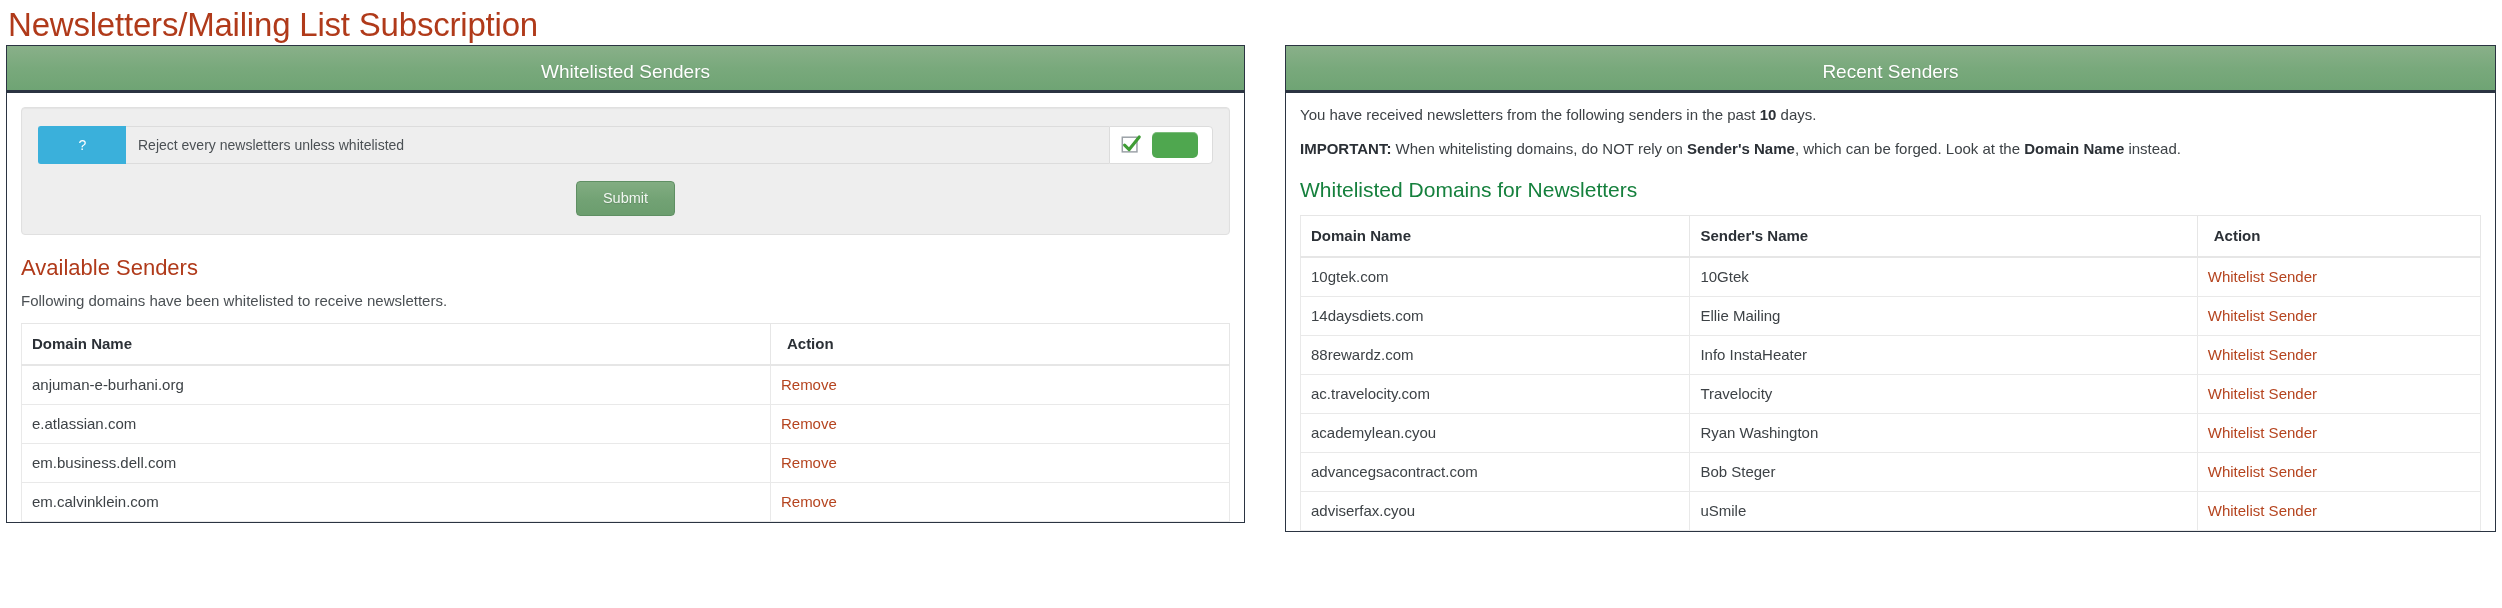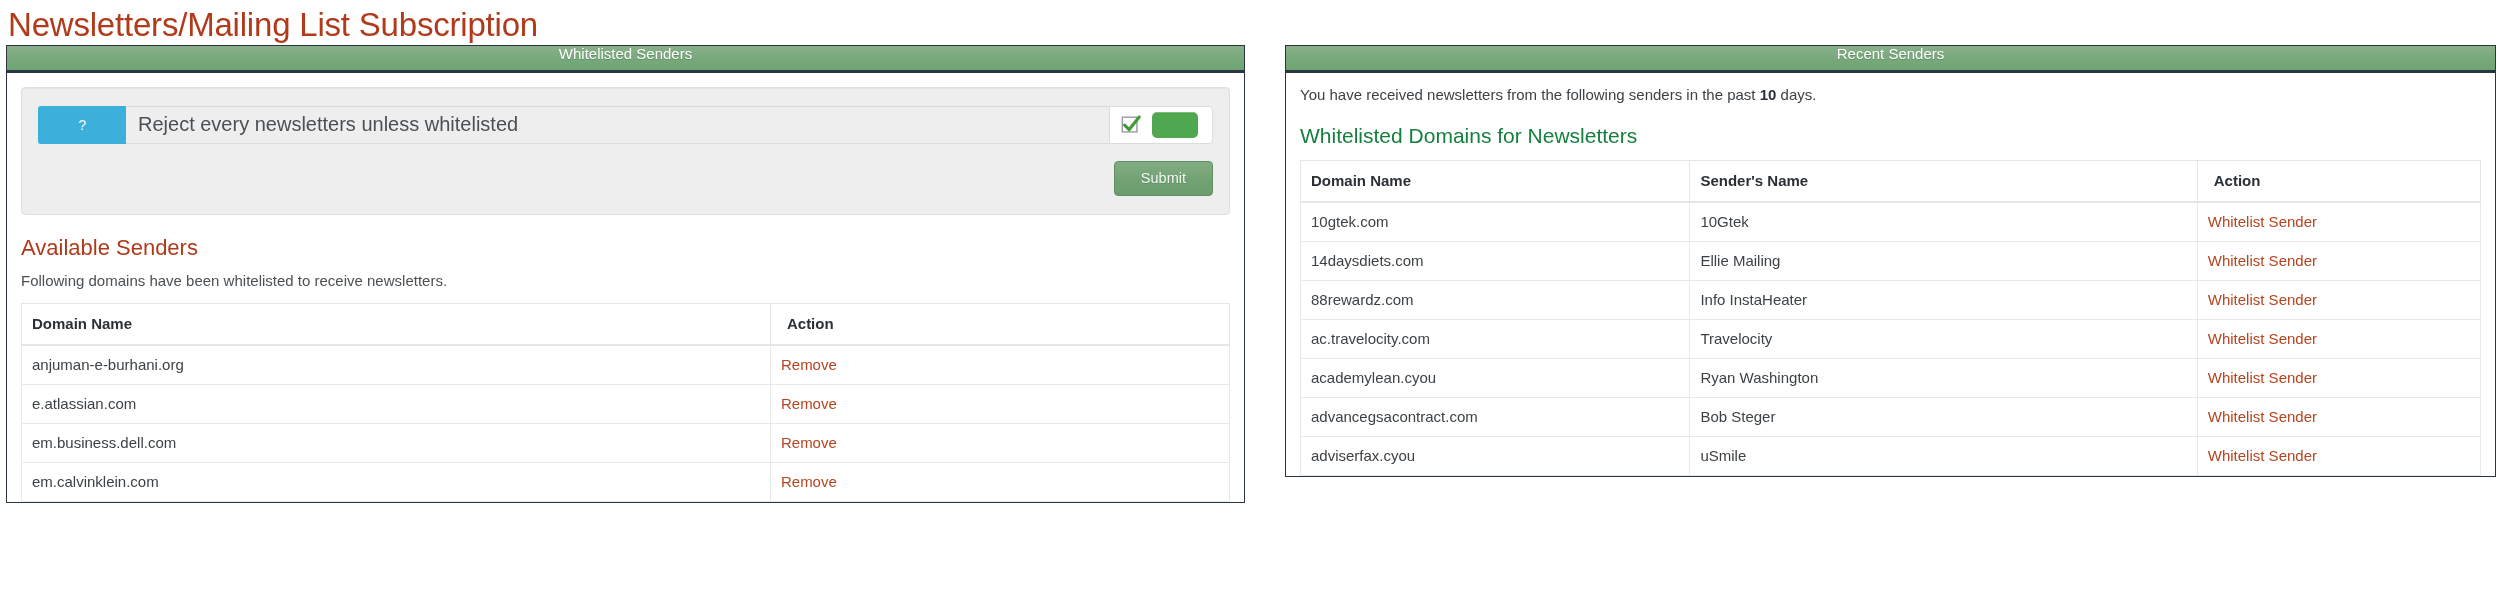--- a/index.html
+++ b/index.html
@@ -43,23 +43,23 @@
   .panel {
     border: 1px solid #2b3442;
     background: #ffffff;
     box-sizing: border-box;
   }
   .panel-heading {
     background: linear-gradient(to bottom, #89b089 0%, #79a97c 50%, #6fa474 100%);
     border-bottom: 3px solid #2b3442;
     color: #ffffff;
     text-align: center;
-    font-size: 15px;
+    font-size: 19px;
     line-height: 1;
-    padding: 0 0 9px 0;
+    padding: 16px 0 9px 0;
     text-shadow: 0 1px 1px rgba(0,0,0,.18);
     box-sizing: border-box;
   }
   .panel-body {
     padding: 14px 14px 0 14px;
     box-sizing: border-box;
   }
   .panel-body-right {
     padding: 12px 14px 0 14px;
     box-sizing: border-box;
@@ -97,21 +97,21 @@
   }
   .addon-label {
     flex: 1 1 auto;
     background: #eeeeee;
     border: 1px solid #dcdcdc;
     border-left: none;
     border-right: none;
     display: flex;
     align-items: center;
     padding-left: 12px;
-    font-size: 20px;
+    font-size: 14px;
     color: #4b5054;
     box-sizing: border-box;
   }
   .addon-toggle {
     flex: 0 0 104px;
     background: #ffffff;
     border: 1px solid #dcdcdc;
     border-radius: 0 4px 4px 0;
     display: flex;
     align-items: center;
@@ -125,21 +125,21 @@
     height: 26px;
     border-radius: 5px;
     background: #4fa74f;
     flex: 0 0 46px;
     cursor: pointer;
     box-shadow: inset 0 1px 0 rgba(255,255,255,.25);
   }
 
   .submit-wrap {
     display: flex;
-    justify-content: flex-end;
+    justify-content: center;
     padding: 17px 0 2px 0;
   }
   .btn-submit {
     background: linear-gradient(to bottom, #82ad82 0%, #72a274 55%, #6b9d6e 100%);
     border: 1px solid #5f8f63;
     border-radius: 4px;
     color: #f2f7f2;
     font-size: 14.5px;
     font-family: "Liberation Sans", sans-serif;
     padding: 8px 26px 9px 26px;
@@ -299,20 +299,23 @@
 
   <div class="col-right">
     <div class="panel">
       <div class="panel-heading">Recent Senders</div>
       <div class="panel-body-right">
 
         <p class="intro-p">
           <span>You have received newsletters from the following senders in the past </span><b>10</b><span> days.</span>
         </p>
 
+        <p class="intro-p">
+          <b>IMPORTANT:</b><span> When whitelisting domains, do NOT rely on </span><b>Sender's Name</b><span>, which can be forged. Look at the </span><b>Domain Name</b><span> instead.</span>
+        </p>
 
         <h2 class="section-title-right">Whitelisted Domains for Newsletters</h2>
 
         <table class="data">
           <colgroup>
               <col class="col-dn-r">
               <col class="col-sn-r">
               <col class="col-ac-r">
             </colgroup>
           <thead>

